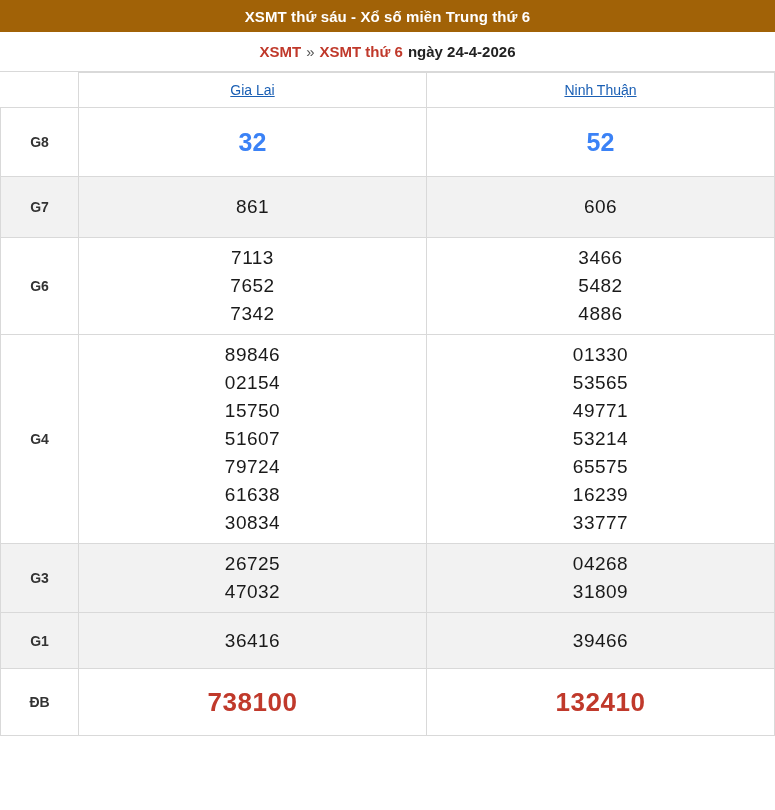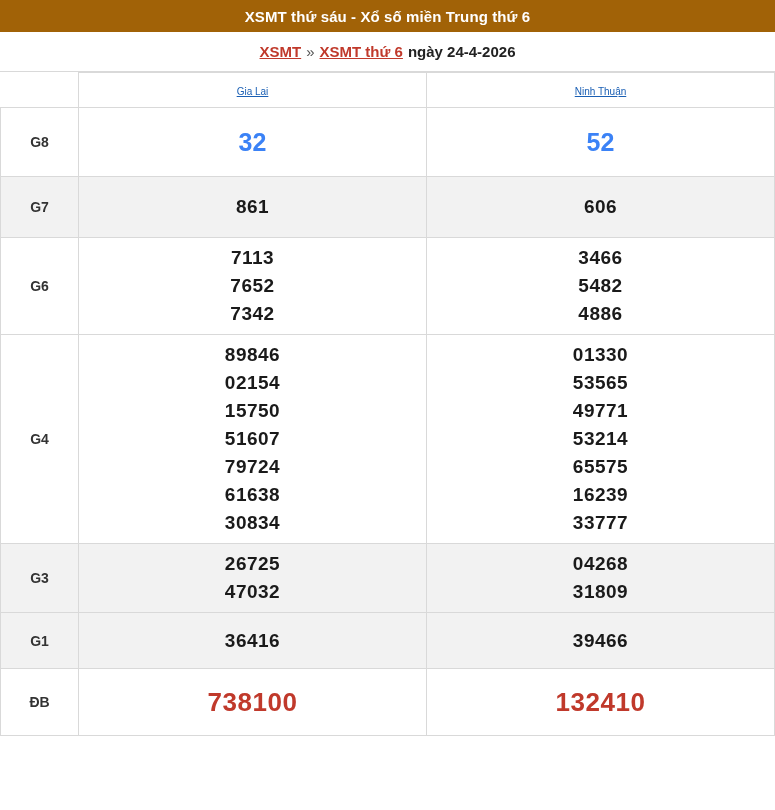--- a/index.html
+++ b/index.html
@@ -35,21 +35,20 @@
     display: flex;
     align-items: center;
     justify-content: center;
     font-size: 15px;
     color: #222;
     border-bottom: 1px solid #d9d9d9;
     background: #fff;
   }
   .breadcrumb a {
     color: #c0392b;
-    text-decoration: underline;
     font-weight: bold;
     cursor: pointer;
   }
   .breadcrumb .sep {
     margin: 0 5px;
     color: #555;
   }
   .breadcrumb .date {
     margin-left: 5px;
     font-weight: bold;
@@ -70,38 +69,38 @@
   table.result thead th {
     height: 32px;
     font-size: 14px;
     font-weight: normal;
     background: #fff;
   }
   table.result thead th.prov a {
     color: #1a5fb4;
     text-decoration: underline;
     cursor: pointer;
-    font-size: 10px;
+    font-size: 14px;
   }
   table.result thead th.blank {
     background: #fff;
     border-left: none;
     border-top: none;
   }
   td.lbl {
     font-size: 14px;
     font-weight: bold;
     color: #333;
     background: inherit;
   }
   tr.row-alt { background: #f2f2f2; }
   tr.row-plain { background: #ffffff; }
   td.nums {
     font-size: 19px;
-    font-weight: bold;
+    font-weight: normal;
     color: #1a1a1a;
     line-height: 28px;
     padding: 6px 12px;
     letter-spacing: .5px;
   }
   td.nums .n { display: block; }
   td.g8 {
     font-size: 25px;
     font-weight: bold;
     color: #3b82f6;

